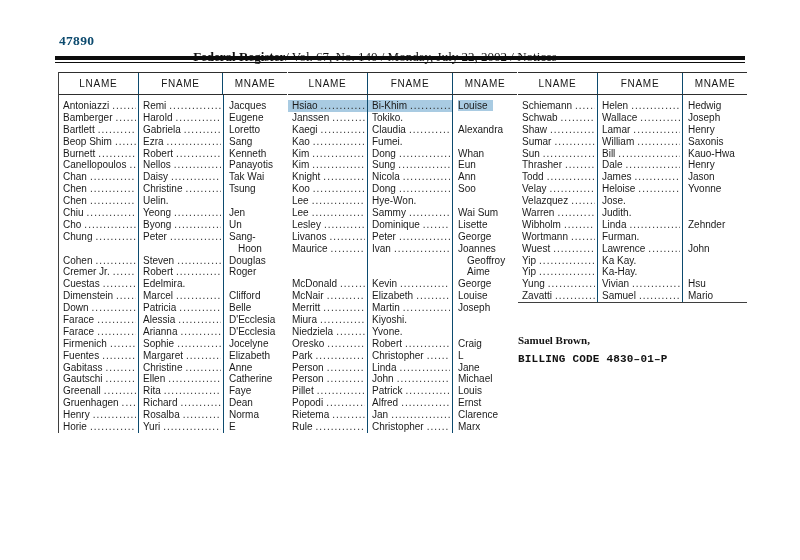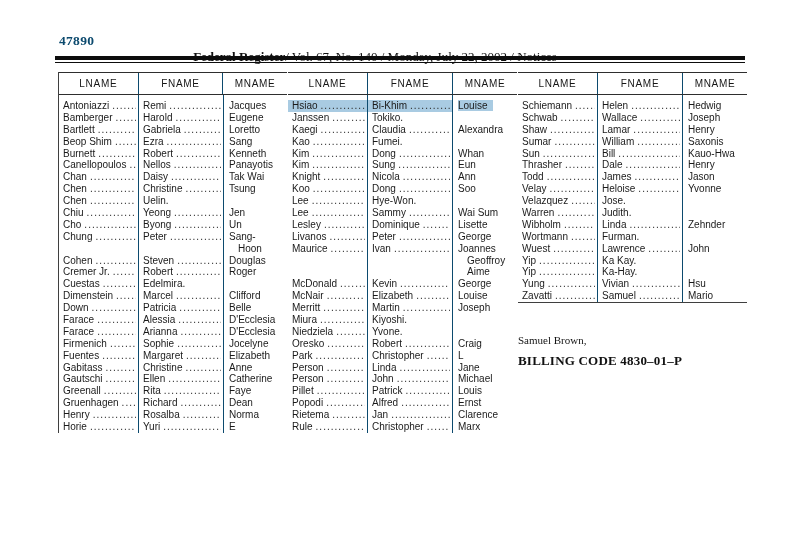--- a/index.html
+++ b/index.html
@@ -47,25 +47,25 @@
   .dots::after{content:"...........................................";letter-spacing:1px;}
   .mn{padding-left:5px;color:#1a1a1a;}
   .mn.ind{padding-left:14px;}
   .hl{background:var(--hl,#a9cbe2);}
   .hlt{background:var(--hl,#a9cbe2);padding-right:6px;}
   
   .footer{position:absolute;left:518px;top:334px;width:236px;
     font:11px "Liberation Serif",serif;color:#141414;}
   .footer p{margin:0;}
   .dated{text-indent:12px;margin-bottom:4px !important;}
-  .signer{font-weight:normal;margin-bottom:2px !important;}
+  .signer{font-weight:bold;margin-bottom:2px !important;}
   .sigtitle{font-style:italic;line-height:13px;}
   .frdoc{margin-top:4px !important;}
-  .billing{margin-top:7px !important;font-family:Liberation Serif, serif;
-    font-weight:bold;font-size:13px;letter-spacing:.2px;color:#111;}
+  .billing{margin-top:7px !important;font-family:Liberation Mono, monospace;
+    font-weight:bold;font-size:11px;letter-spacing:.2px;color:#111;}
 </style>
 </head>
 <body>
 
 <div class="pagenum">47890</div>
 
 <div class="doctitle">
   <span class="b">Federal Register</span><span>/ Vol. 67, No. 140 / Monday, July 22, 2002 / Notices</span>
 </div>
 

